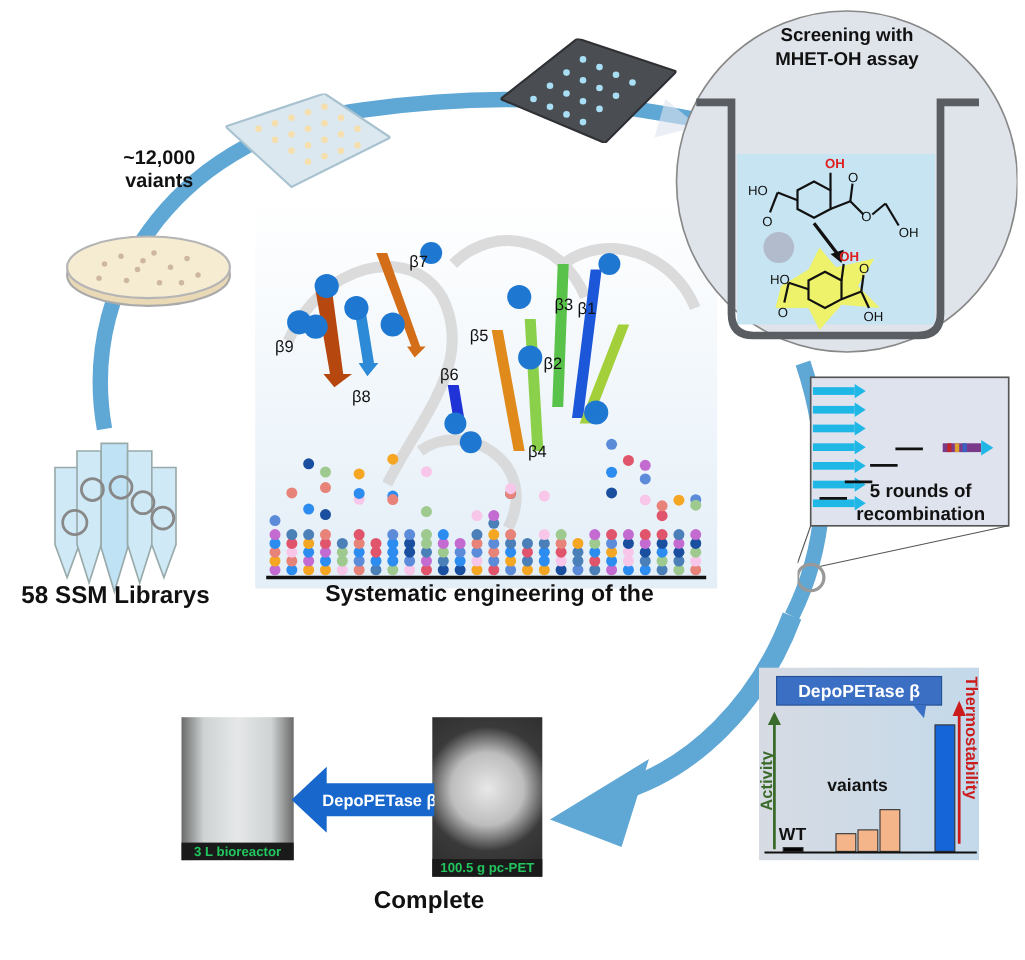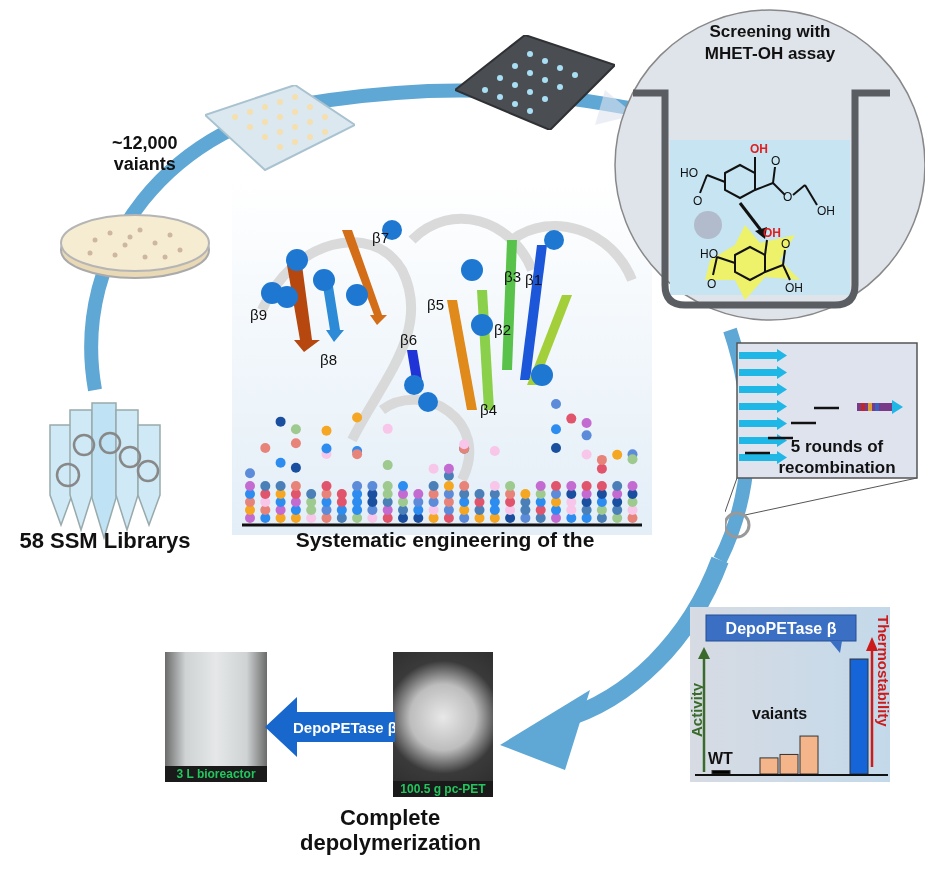--- a/index.html
+++ b/index.html
@@ -435,14 +435,13 @@
 </div>
 <div class="abs" style="left:165px;top:652px;width:102px;height:130px;background:linear-gradient(90deg,#6b6b6b 0,#cfd3d4 20%,#e5e7e8 50%,#cfd3d4 80%,#6b6b6b 100%);">
   <div class="caption-bar">3 L bioreactor</div>
 </div>
 <svg class="abs" style="left:265px;top:697px" width="130" height="60">
   <polygon points="0,30 32,0 32,15 130,15 130,45 32,45 32,60" fill="#1767cc"></polygon>
   <text x="80" y="36" text-anchor="middle" font-size="15" font-weight="bold" fill="#fff">DepoPETase β</text>
 </svg>
 <div class="abs lbl" style="left:300px;top:805px;width:180px;font-size:22px;">
   <div>Complete</div>
-  <div>depolymerization</div>
 </div>
 
 </body></html>

